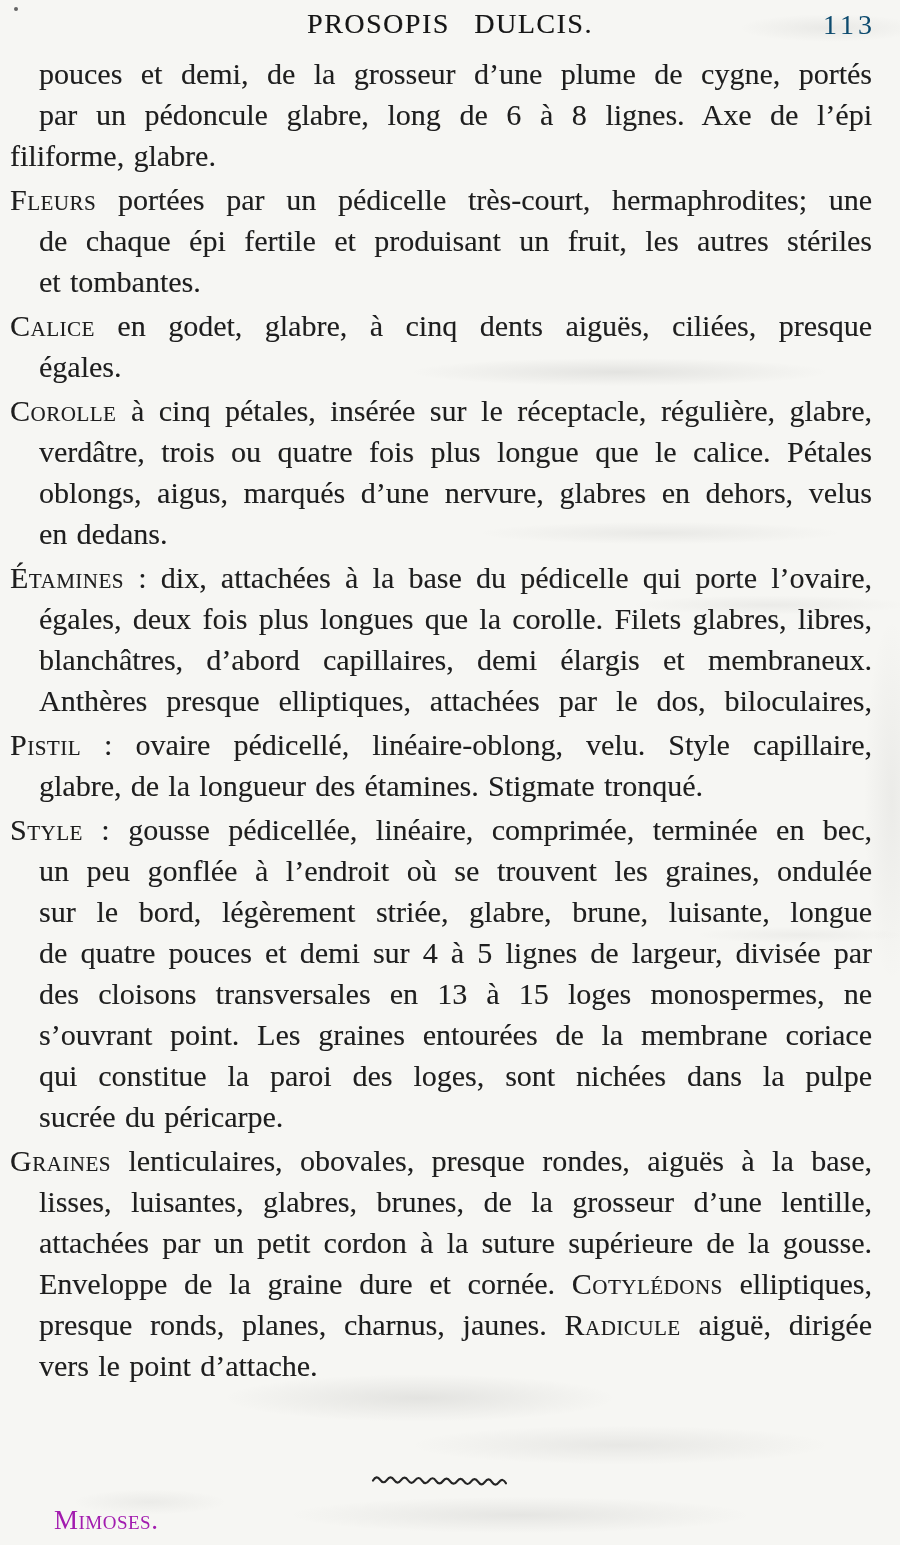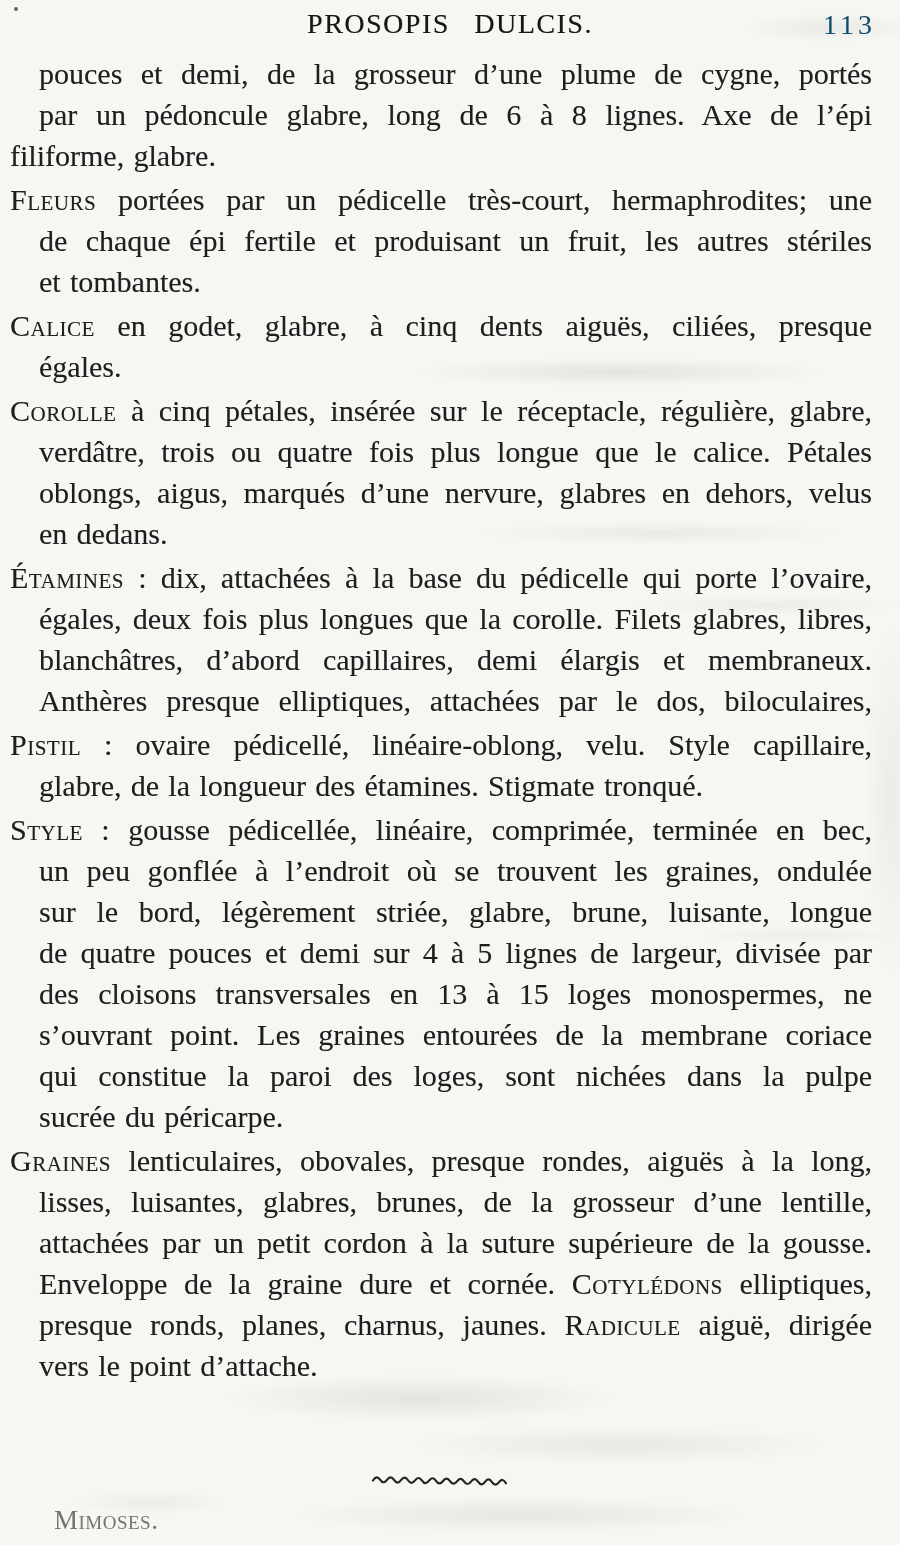--- a/index.html
+++ b/index.html
@@ -55,21 +55,21 @@
   .sc { font-variant: small-caps; letter-spacing: 0.5px; }
   .separator {
     position: absolute; top: 1474px; left: 371px;
     width: 145px; height: 14px;
     transform: rotate(1.2deg);
   }
   .separator svg { display: block; }
   .page-footer {
     position: absolute; top: 1505px; left: 54px;
     font-size: 27px;
-    color: #737373;
+    color: #a21caf;
   }
   .speck {
     position: absolute; top: 7px; left: 14px;
     width: 4px; height: 4px; border-radius: 50%;
     background: rgba(40,40,40,0.7);
   }
 </style>
 </head>
 <body>
 
@@ -117,21 +117,21 @@
         <div class="line fill"><span class="sc">Style</span><span> : gousse pédicellée, linéaire, comprimée, terminée en bec,</span></div>
         <div class="line indent fill"><span>un peu gonflée à l’endroit où se trouvent les graines, ondulée</span></div>
         <div class="line indent fill"><span>sur le bord, légèrement striée, glabre, brune, luisante, longue</span></div>
         <div class="line indent fill"><span>de quatre pouces et demi sur 4 à 5 lignes de largeur, divisée par</span></div>
         <div class="line indent fill"><span>des cloisons transversales en 13 à 15 loges monospermes, ne</span></div>
         <div class="line indent fill"><span>s’ouvrant point. Les graines entourées de la membrane coriace</span></div>
         <div class="line indent fill"><span>qui constitue la paroi des loges, sont nichées dans la pulpe</span></div>
         <div class="line indent"><span>sucrée du péricarpe.</span></div>
       </div>
       <div class="para">
-        <div class="line fill"><span class="sc">Graines</span><span> lenticulaires, obovales, presque rondes, aiguës à la long,</span></div>
+        <div class="line fill"><span class="sc">Graines</span><span> lenticulaires, obovales, presque rondes, aiguës à la base,</span></div>
         <div class="line indent fill"><span>lisses, luisantes, glabres, brunes, de la grosseur d’une lentille,</span></div>
         <div class="line indent fill"><span>attachées par un petit cordon à la suture supérieure de la gousse.</span></div>
         <div class="line indent fill"><span>Enveloppe de la graine dure et cornée. </span><span class="sc">Cotylédons</span><span> elliptiques,</span></div>
         <div class="line indent fill"><span>presque ronds, planes, charnus, jaunes. </span><span class="sc">Radicule</span><span> aiguë, dirigée</span></div>
         <div class="line indent"><span>vers le point d’attache.</span></div>
       </div>
     </main>
 
   <div class="separator">
     <svg width="145" height="14" viewBox="0 0 145 14" xmlns="http://www.w3.org/2000/svg">

